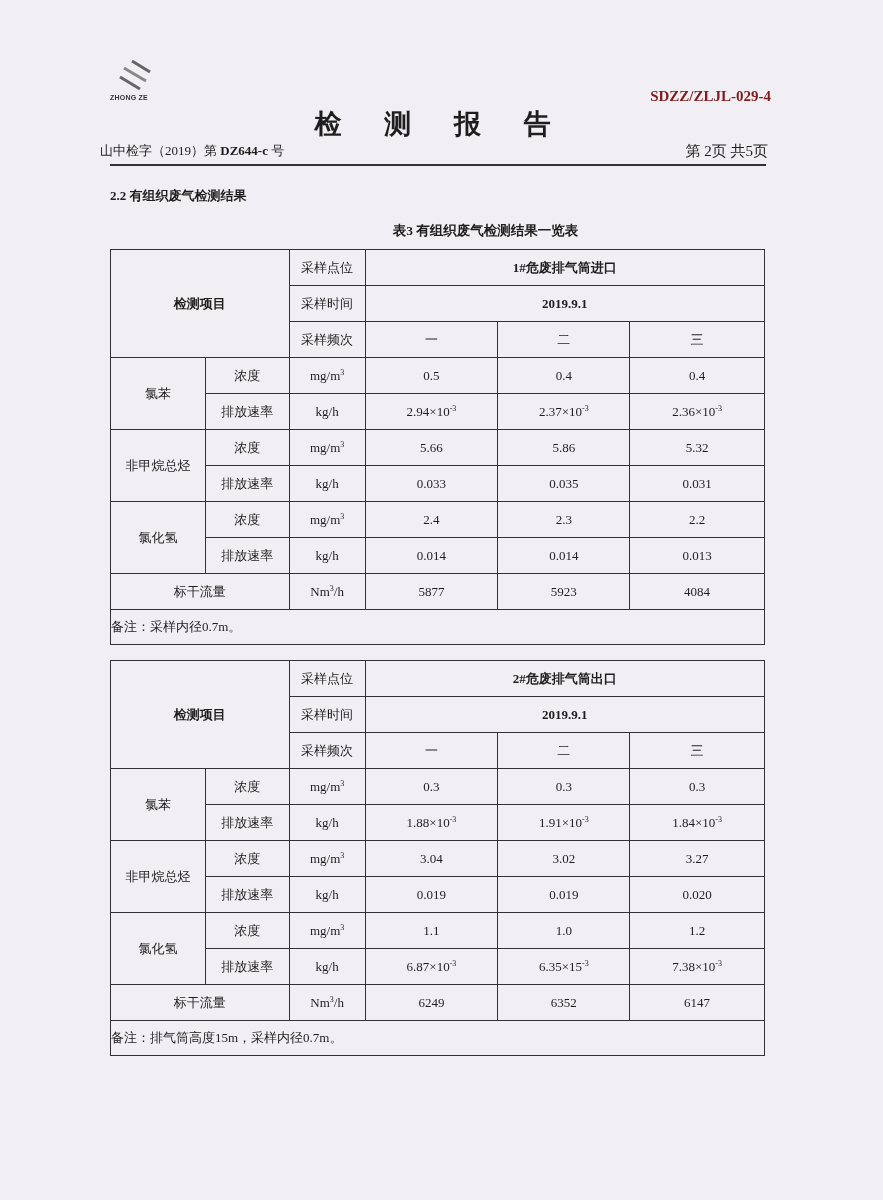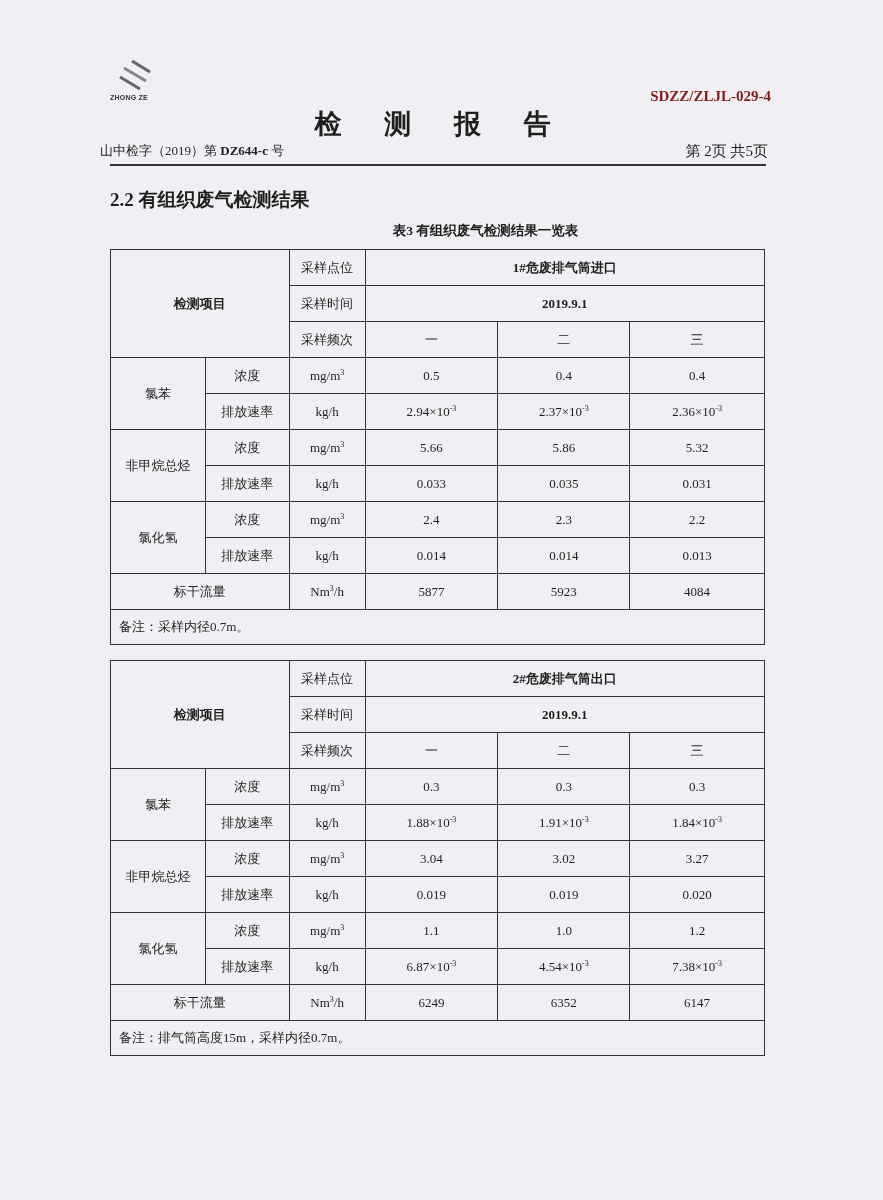--- a/index.html
+++ b/index.html
@@ -31,41 +31,41 @@
     position:absolute; left:100px; top:142px; font-size:13px;
   }
   .report-no b { font-weight:bold; }
   .page-no {
     position:absolute; right:115px; top:142px; font-size:15px;
   }
   .header-rule {
     position:absolute; left:110px; top:164px; width:656px; height:2px; background:#333;
   }
   .section-title {
-    position:absolute; left:110px; top:187px; font-size:19px; font-weight:bold;
+    position:absolute; left:110px; top:187px; font-size:13px; font-weight:bold;
   }
   .table-caption {
     position:absolute; left:0; width:883px; top:222px; text-align:center;
     font-size:13.5px; font-weight:bold;margin-left:44px;
   }
 
   table.report {
     position:absolute; left:110px;
     width:655px;
     border-collapse:collapse;
     font-size:13px;
   }
   table.report td {
     border:1.4px solid #333;
     text-align:center;
     vertical-align:middle;
     height:35px;
     padding:0;
   }
-  table.report td.note { text-align:left; padding-left:8px; height:34px; }
+  table.report td.note { text-align:left; height:34px; }
   .bold { font-weight:bold; }
   sup { font-size:8px; line-height:0; }
   #t1 { top:249px; }
   #t2 { top:660px; }
 </style>
 </head>
 <body>
 
 <div class="page">
 
@@ -238,21 +238,21 @@
       <td>浓度</td>
       <td><span>mg/m</span><sup>3</sup></td>
       <td>1.1</td>
       <td>1.0</td>
       <td>1.2</td>
     </tr>
     <tr>
       <td>排放速率</td>
       <td>kg/h</td>
       <td><span>6.87×10</span><sup>-3</sup></td>
-      <td><span>4.54×10</span><sup>-3</sup></td>
+      <td><span>6.35×15</span><sup>-3</sup></td>
       <td><span>7.38×10</span><sup>-3</sup></td>
     </tr>
     <tr>
       <td colspan="2">标干流量</td>
       <td><span>Nm</span><sup>3</sup><span>/h</span></td>
       <td>6249</td>
       <td>6352</td>
       <td>6147</td>
     </tr>
     <tr>

